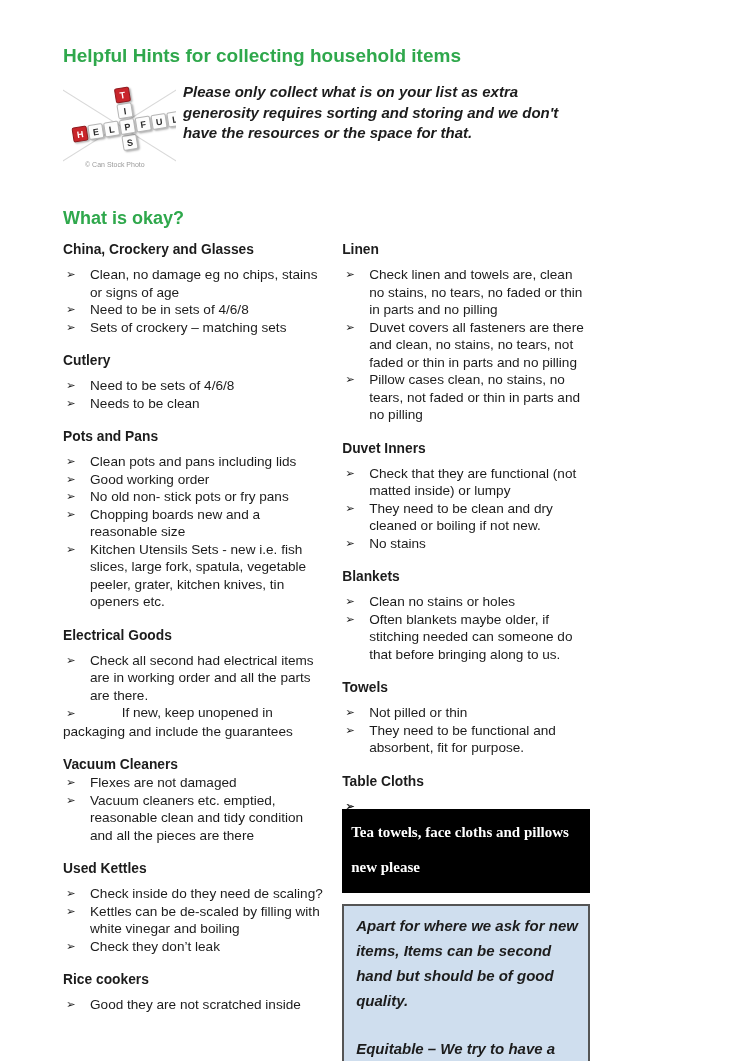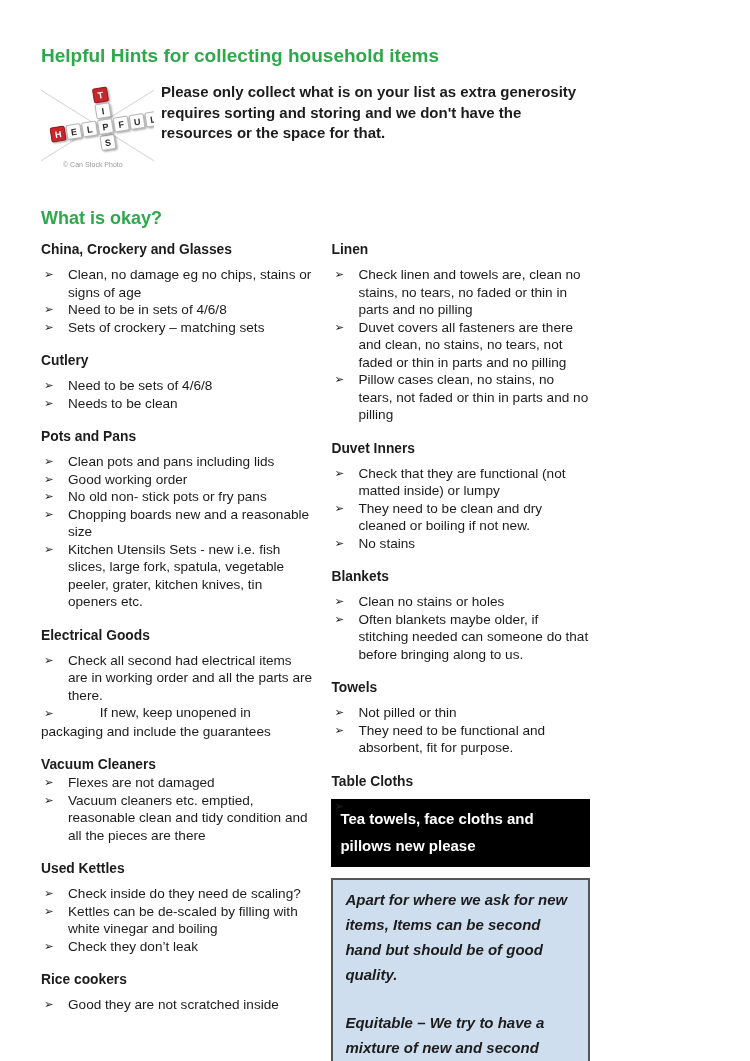--- a/index.html
+++ b/index.html
@@ -5,59 +5,59 @@
   :root{
     --green:#2FA84C; --dice-red:#C9252B; --banner-bg:#000; --banner-fg:#fff;
     --note-bg:#CFDEEE; --note-border:#555;
   }
   *{box-sizing:border-box}
   html,body{margin:0;padding:0}
   body{
     width:750px;height:1061px;background:#fff;overflow:hidden;
     font-family:"Liberation Sans",sans-serif;color:#1c1c1c;
   }
-  .page{position:relative;width:628px;height:1061px;padding:45px 38px 0 41px}
+  .page{position:relative;width:628px;height:1061px;padding:45px 38px 0 63px}
   .title{color:var(--green);font-size:19px;font-weight:bold;margin:0;line-height:22px}
   .intro-row{display:flex;margin-top:13px;align-items:flex-start}
   
   .logo{position:relative;width:113px;height:90px;flex:none;overflow:hidden}
   .logo .wm{position:absolute;left:-20px;right:-20px;top:50%;height:1px;background:#d9d9d9}
   .logo .wm.a{transform:rotate(32deg)}
   .logo .wm.b{transform:rotate(-32deg)}
   .dice-wrap{position:absolute;left:8px;top:6px;width:100px;height:70px;transform:rotate(-9deg)}
   .die{
     position:absolute;width:15px;height:15px;background:#fdfdfd;border:1px solid #b5b5b5;
     box-shadow:1.5px 1.5px 2px rgba(0,0,0,.3);
     font-weight:bold;font-size:9px;line-height:14px;text-align:center;color:#2b2b2b;border-radius:2px;
   }
   .die.red{background:var(--dice-red);color:#fff;border-color:#8f181d}
   .logo-caption{position:absolute;left:22px;bottom:2px;font-size:7px;color:#9a9a9a;white-space:nowrap}
   .intro{
-    font-size:15px;font-weight:bold;line-height:20.5px;
+    font-size:15px;font-weight:bold;font-style:italic;line-height:20.5px;
     margin-left:7px;padding-top:2px;width:520px;
   }
   .okay{color:var(--green);font-size:18px;font-weight:bold;margin:38px 0 0 0;line-height:21px}
   
   .cols{display:flex;margin-top:12px}
   .col{font-size:13.6px}
   .col-left{width:333px}
   .col-right{width:316px;margin-left:18px}
   .sec-h{font-weight:bold;font-size:13.8px;line-height:17px;margin:16px 0 8px 0}
   .sec:first-child .sec-h{margin-top:0}
   .sec.tight .sec-h{margin-bottom:1px}
   ul.blist{list-style:none;margin:0;padding:0;line-height:17.5px}
   ul.blist li{position:relative;padding-left:27px}
   ul.blist li .bg{position:absolute;left:3px;top:0;font-size:11.5px;color:#1c1c1c}
   ul.blist li.flat{padding-left:0}
   ul.blist li.flat .bg{position:static;margin-left:3px}
   ul.blist li.flat .sp{display:inline-block;width:46px}
   
   .banner{
     background:var(--banner-bg);color:var(--banner-fg);font-weight:bold;
-    font-size:15px;line-height:27px;padding:6px 6px 8px 9px;margin-top:9px;
+    font-size:15px;line-height:35px;padding:6px 6px 8px 9px;margin-top:19px;font-family:Liberation Serif, serif;
   }
   .note{
     border:2px solid var(--note-border);background:var(--note-bg);
     margin-top:11px;padding:7px 10px 11px 12px;
     font-weight:bold;font-style:italic;font-size:15px;line-height:25px;
   }
   .note p{margin:0}
   .note p + p{margin-top:23px}
 </style>
 </head>

